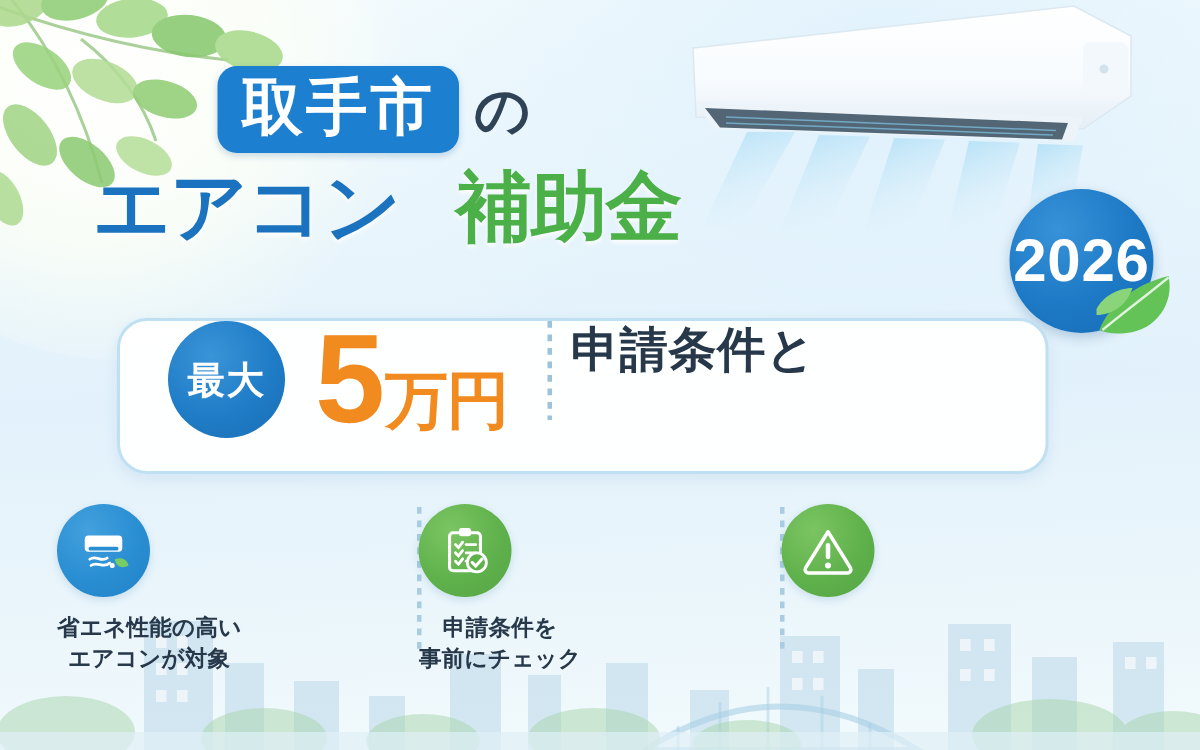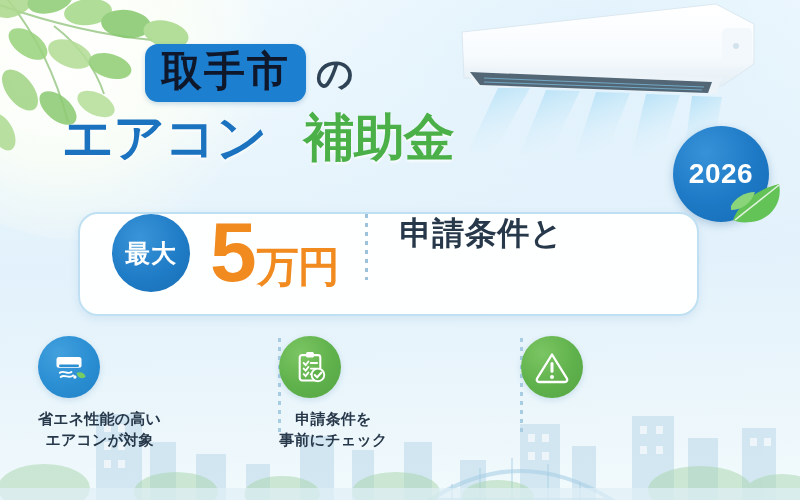--- a/index.html
+++ b/index.html
@@ -24,41 +24,41 @@
   }
   .leafbranch{position:absolute;left:-16px;top:-18px;width:250px;height:205px;}
   .skyline{position:absolute;left:0;bottom:0;width:800px;height:120px;}
   .ac-photo{position:absolute;right:26px;top:-6px;width:320px;height:160px;}
 
   
   .head-row{
     position:absolute;left:145px;top:44px;display:flex;align-items:center;gap:10px;
   }
   .city-badge{
-    background:#1c7fd0;color:#0f172a;border-radius:13px;
+    background:#1c7fd0;color:#ffffff;border-radius:13px;
     padding:7px 16px 10px 16px;font-size:41px;font-weight:bold;line-height:1;
     letter-spacing:2px;box-shadow:0 2px 5px rgba(20,90,150,.22);
   }
   .no-char{color:#2f4356;font-size:37px;font-weight:bold;line-height:1;}
 
   .title-row{
     position:absolute;left:62px;top:112px;display:flex;align-items:center;
     font-size:51px;font-weight:bold;line-height:1;letter-spacing:-1px;
     text-shadow:0 2px 3px rgba(255,255,255,.85);
   }
   .t-blue{color:#1b73c0;}
   .t-green{color:#4cb049;margin-left:37px;}
 
   .badge2026{
     position:absolute;left:673px;top:126px;width:96px;height:96px;border-radius:50%;
     background:radial-gradient(circle at 34% 28%, #3792d8 0%, #1e7ac6 52%, #166bb4 100%);
     display:flex;align-items:center;justify-content:center;
     box-shadow:0 3px 8px rgba(16,80,140,.25);
   }
-  .badge2026 span{color:#fff;font-size:28px;font-weight:bold;letter-spacing:.5px;}
+  .badge2026 span{color:#fff;font-size:40px;font-weight:bold;letter-spacing:.5px;}
   .badge-leaf{position:absolute;left:729px;top:176px;width:60px;height:50px;}
 
   
   .card{
     position:absolute;left:78px;top:212px;width:617px;height:100px;
     background:rgba(255,255,255,.96);border:2px solid #bfe0f2;border-radius:20px;
     box-shadow:0 3px 9px rgba(90,150,190,.13);
     display:flex;align-items:flex-start;
   }
   .max-circle{
@@ -71,21 +71,21 @@
     margin-left:20px;display:flex;align-items:baseline;color:#f18a1f;font-weight:bold;line-height:.92;
   }
   .amount .num{font-size:84px;letter-spacing:-2px;}
   .amount .unit{font-size:42px;letter-spacing:-1px;margin-left:2px;}
   .dot-div{
     margin-left:26px;width:3px;height:66px;flex:none;
     background-image:linear-gradient(to bottom,#9cc3db 50%,rgba(255,255,255,0) 0%);
     background-size:3px 9px;background-repeat:repeat-y;
   }
   .cond{
-    margin-left:32px;color:#27384a;font-size:32px;font-weight:bold;line-height:1.22;letter-spacing:.5px;
+    margin-left:13px;color:#27384a;font-size:32px;font-weight:bold;line-height:1.22;letter-spacing:.5px;
   }
 
   
   .features{
     position:absolute;left:38px;top:336px;width:724px;display:flex;
   }
   .feature{flex:1;display:flex;flex-direction:column;align-items:flex-start;position:relative;}
   .f-icon{
     width:62px;height:62px;border-radius:50%;display:flex;align-items:center;justify-content:center;
     position:relative;box-shadow:0 2px 6px rgba(70,130,175,.2);

